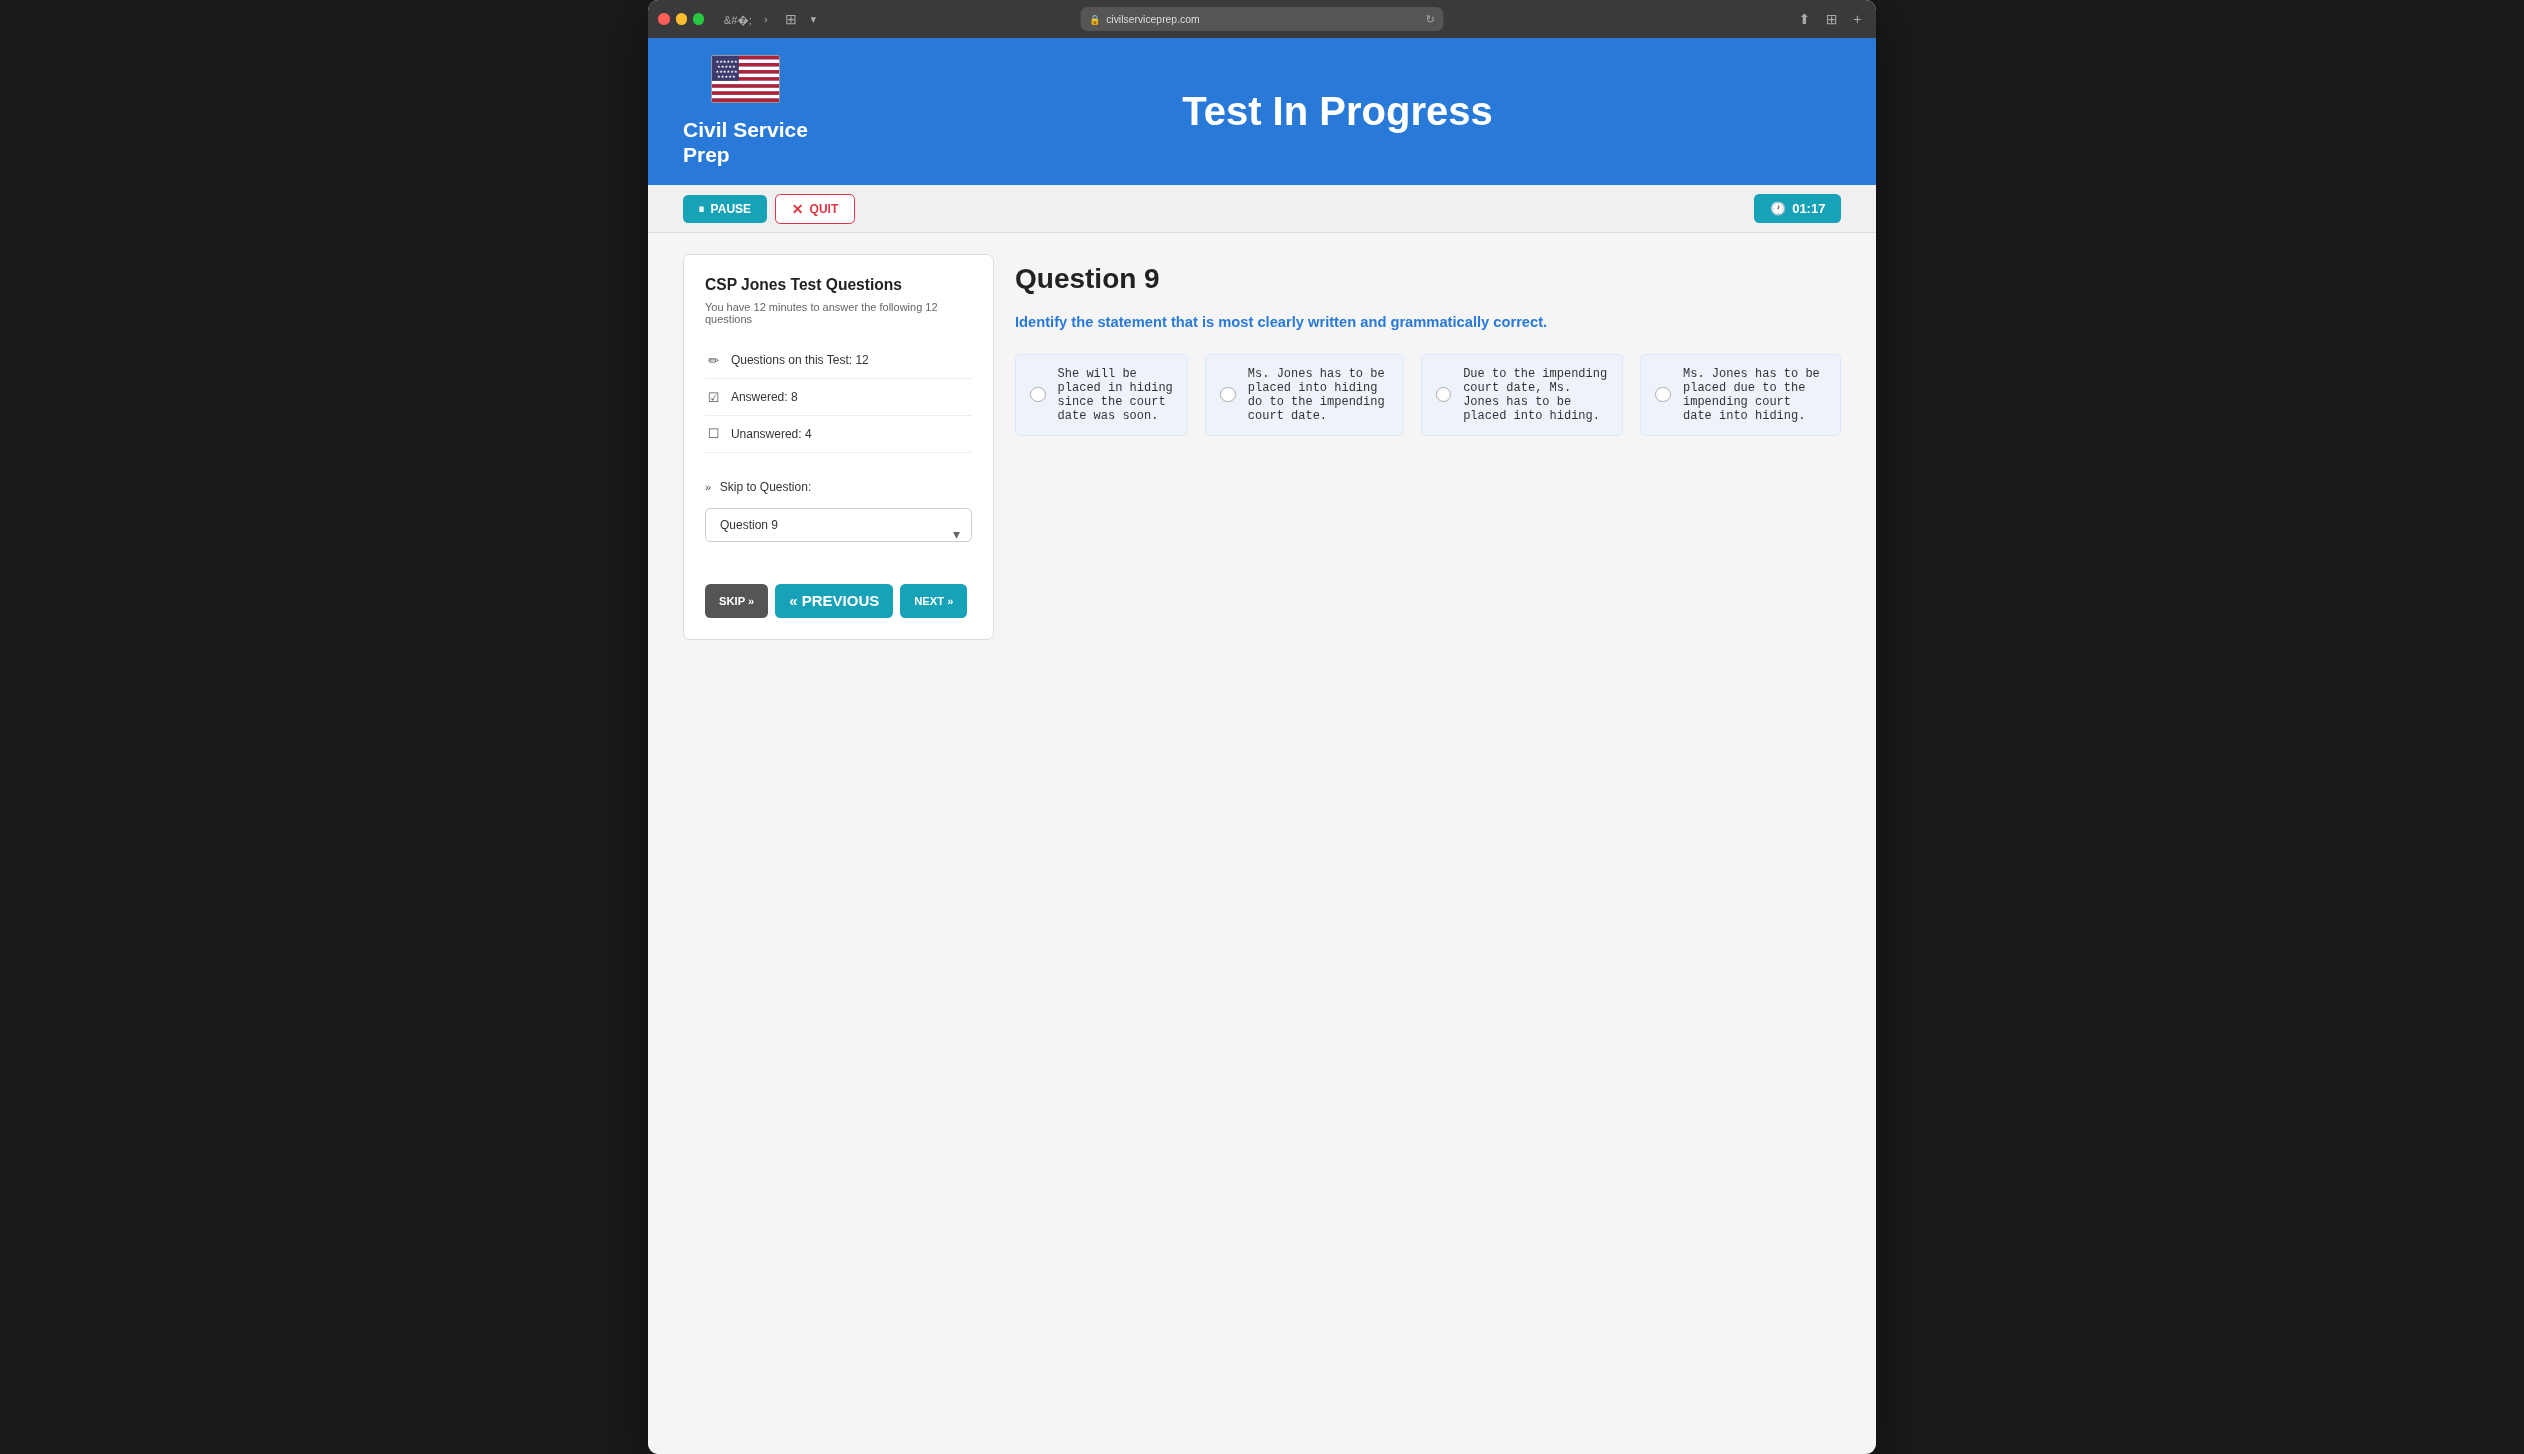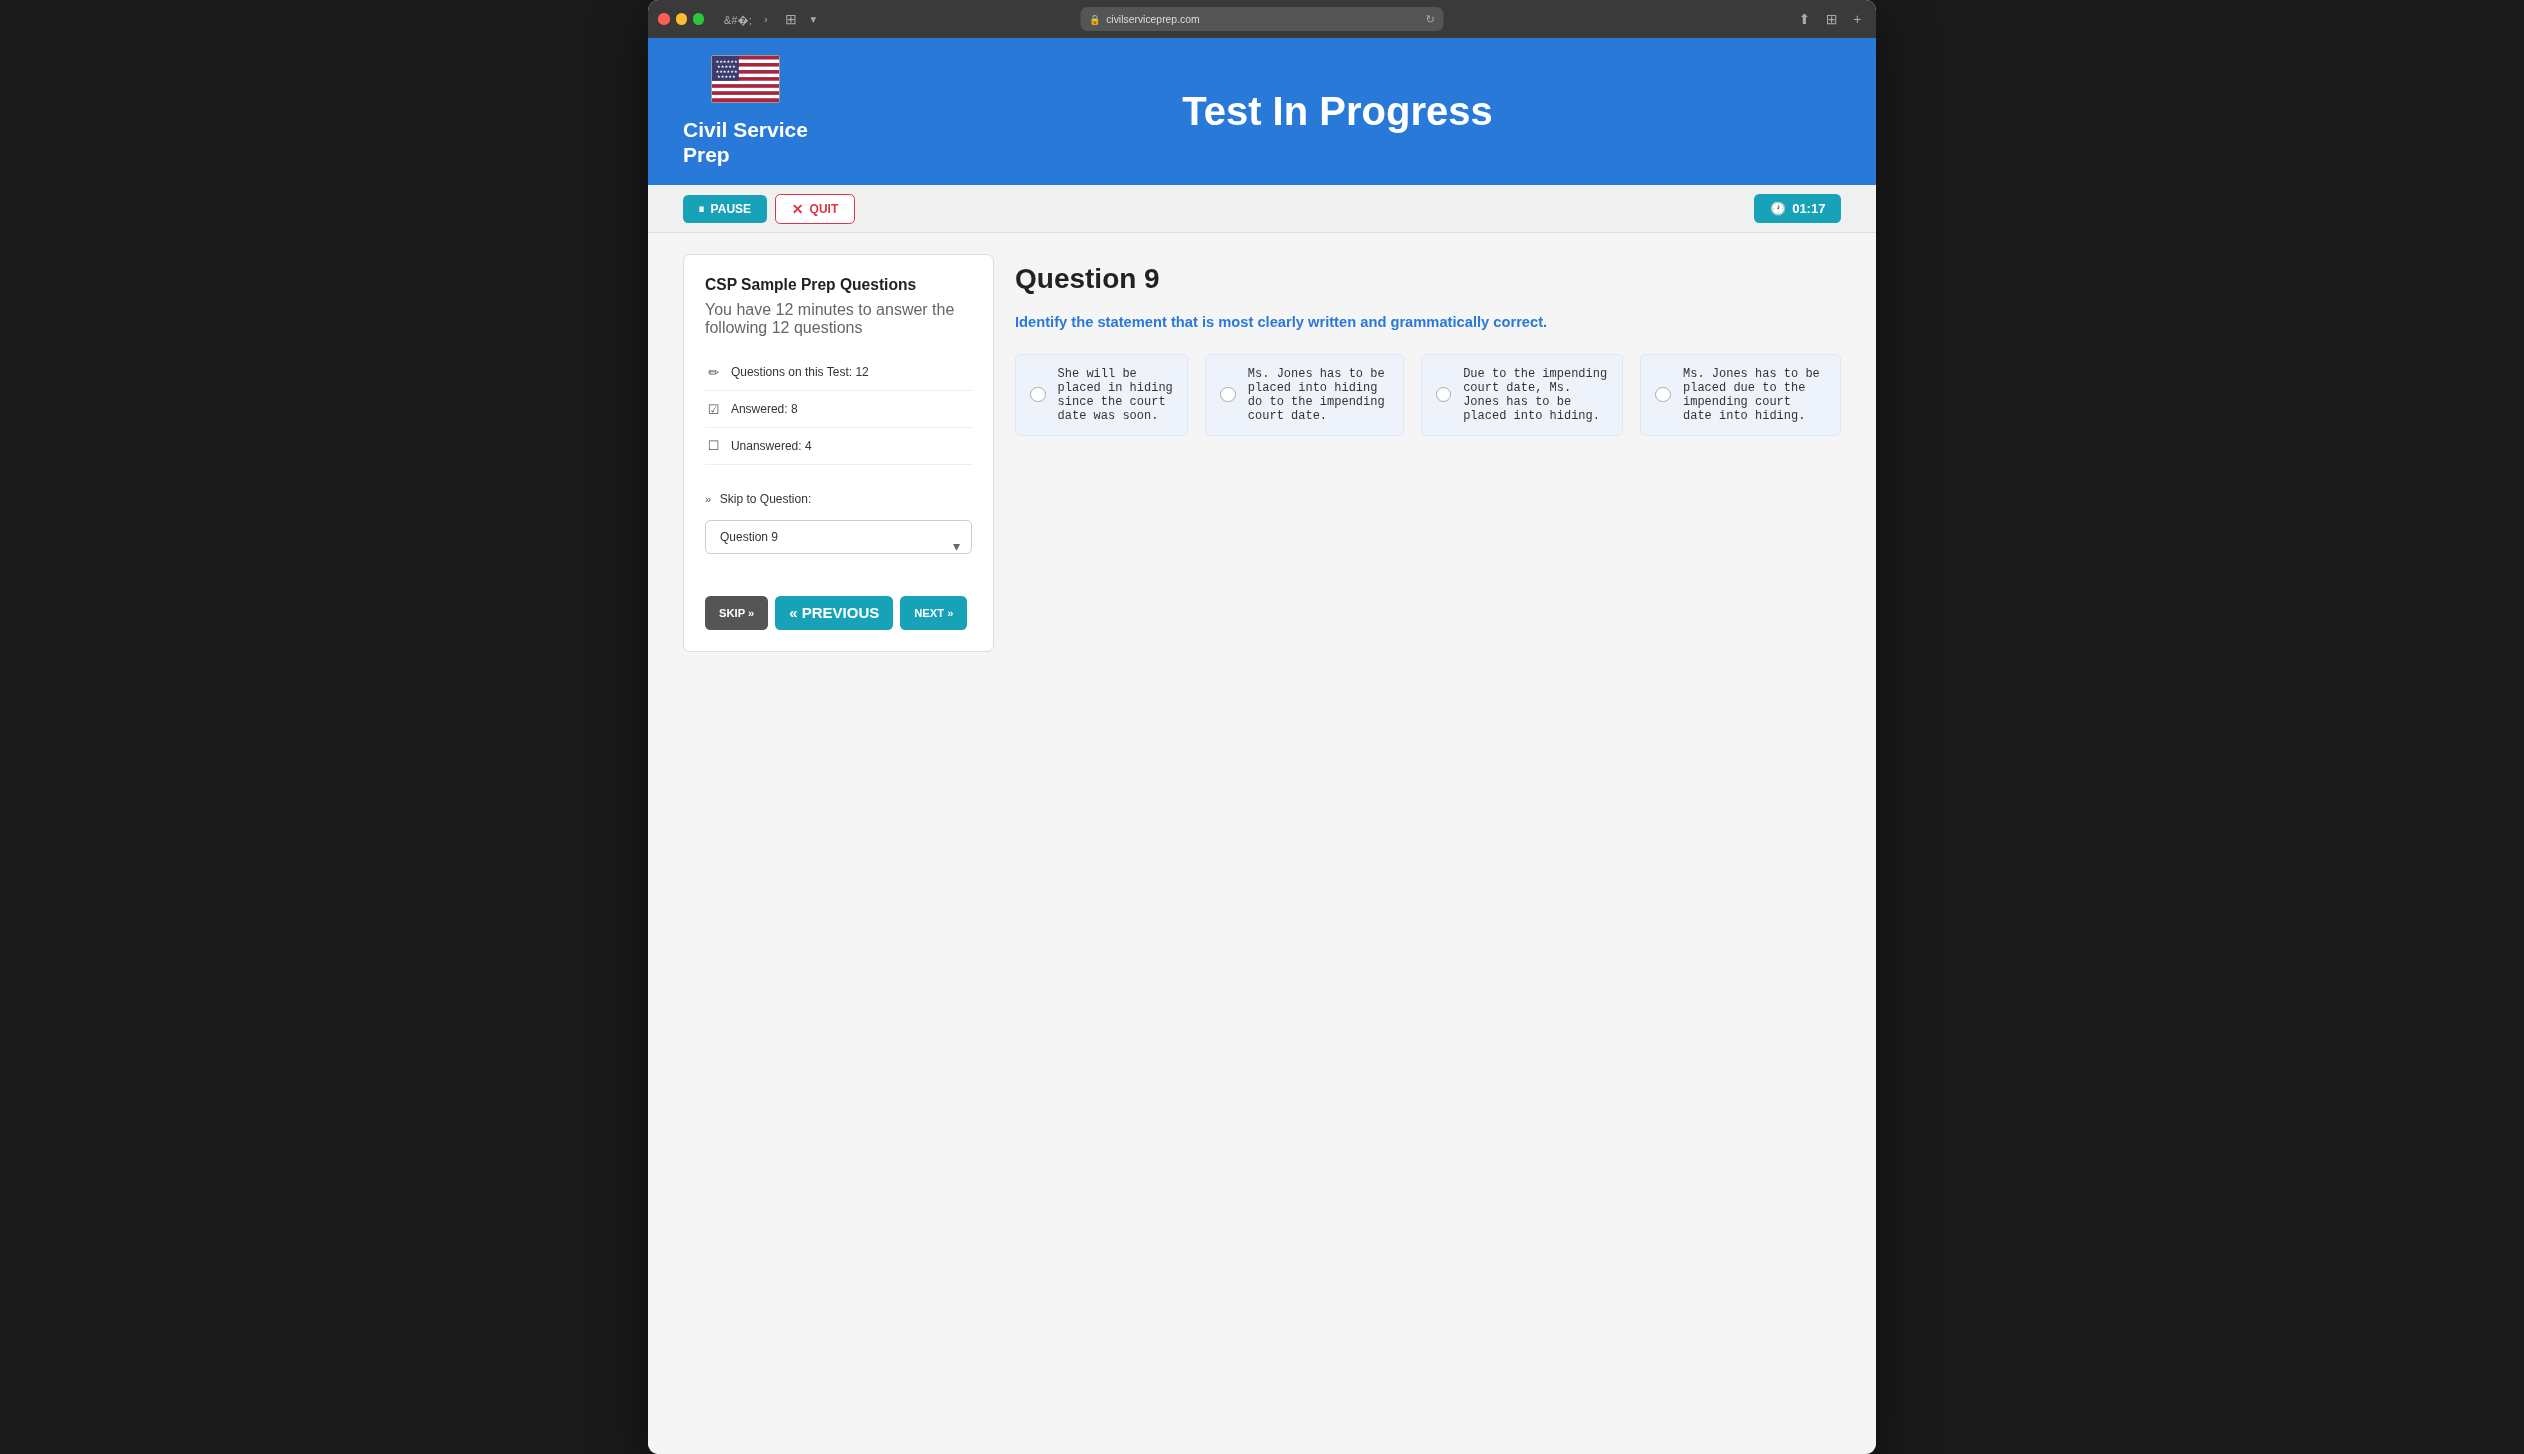--- a/index.html
+++ b/index.html
@@ -247,21 +247,21 @@
     }
 
     .sidebar-title {
       font-size: 15.6px;
       font-weight: 700;
       color: #222;
       margin-bottom: 5.2px;
     }
 
     .sidebar-subtitle {
-      font-size: 16px;
+      font-size: 11px;
       color: #666;
       margin-bottom: 17.3px;
       margin-top: 7px;
     }
 
     .sidebar-stats {
       list-style: none;
       margin-bottom: 17.3px;
     }
 
@@ -499,21 +499,21 @@
         <button class="btn-timer">
           <span>🕐</span>
           <span>01:17</span>
         </button>
       </div>
     </div>
 
     <div class="main-layout">
 
       <div class="sidebar">
-        <div class="sidebar-title">CSP Sample Prep Questions</div>
+        <div class="sidebar-title">CSP Jones Test Questions</div>
         <div class="sidebar-subtitle">You have 12 minutes to answer the following 12 questions</div>
 
         <ul class="sidebar-stats">
           <li class="sidebar-stat">
             <span class="stat-icon">✏</span>
             <span>Questions on this Test: 12</span>
           </li>
           <li class="sidebar-stat">
             <span class="stat-icon">☑</span>
             <span>Answered: 8</span>

